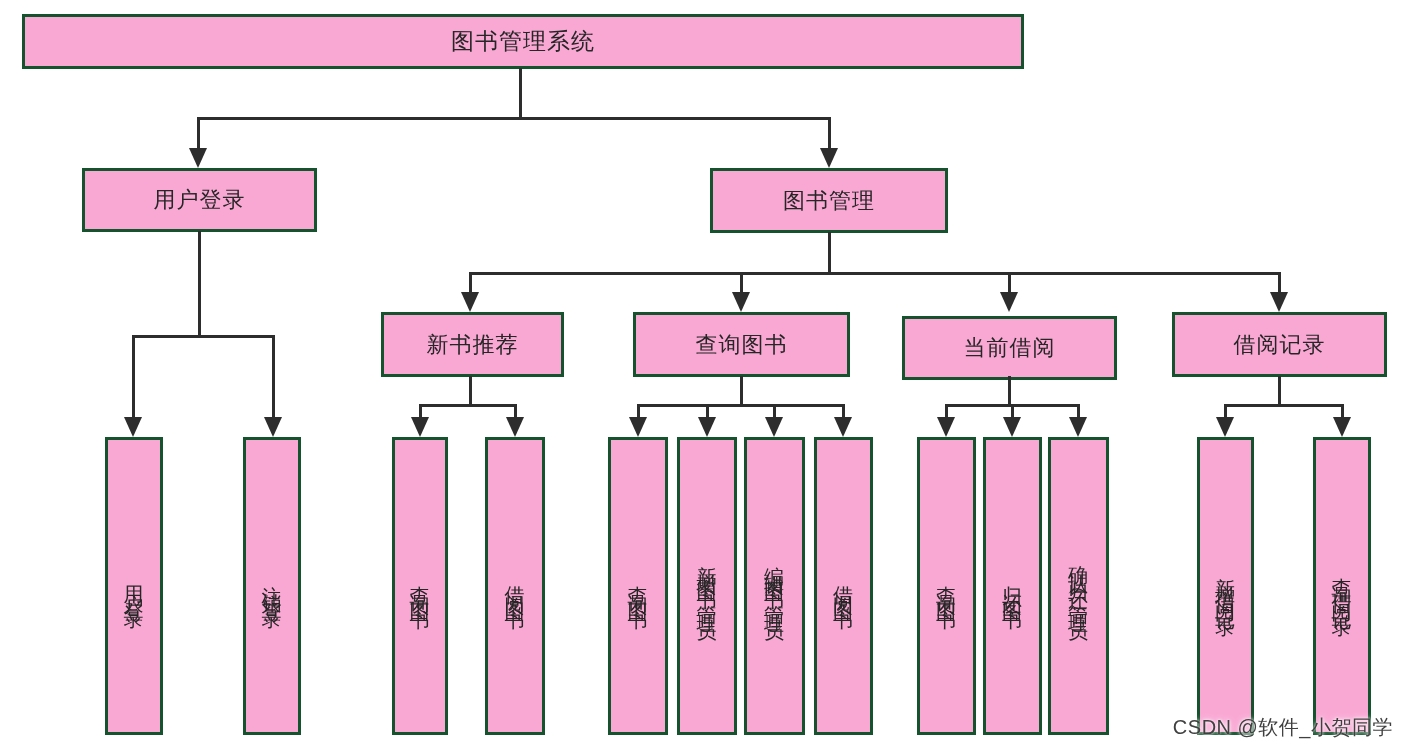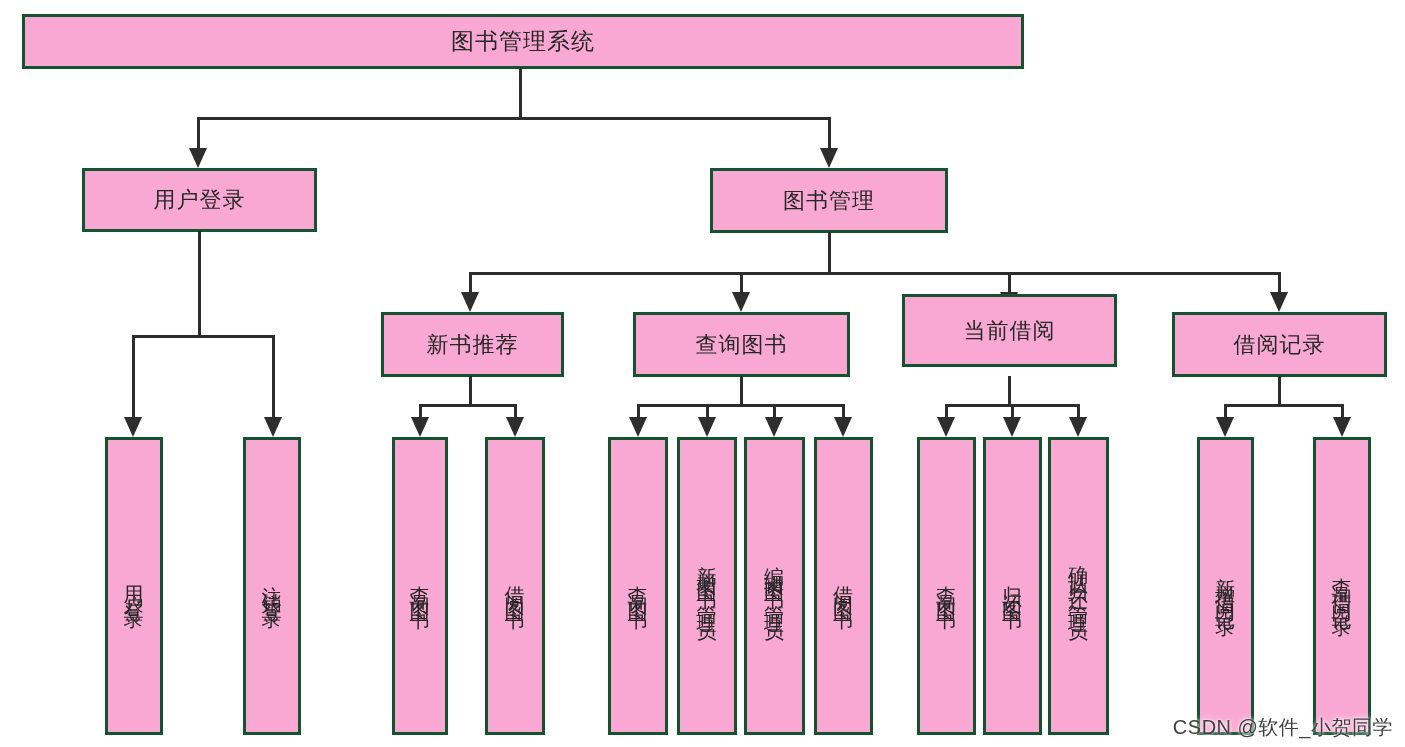--- a/index.html
+++ b/index.html
@@ -74,21 +74,21 @@
   <div class="ah" style="left:1000px;top:292px"></div>
   <div class="line vline" style="left:1278px;top:272px;height:23px"></div>
   <div class="ah" style="left:1270px;top:292px"></div>
 
   <div class="box h" style="left:381px;top:312px;width:183px;height:65px">
     <span>新书推荐</span>
   </div>
   <div class="box h" style="left:633px;top:312px;width:217px;height:65px">
     <span>查询图书</span>
   </div>
-  <div class="box h" style="left:902px;top:294px;width:215px;height:73px">
+  <div class="box h" style="left:902px;top:316px;width:215px;height:64px">
     <span>当前借阅</span>
   </div>
   <div class="box h" style="left:1172px;top:312px;width:215px;height:65px">
     <span>借阅记录</span>
   </div>
 
   <div class="line vline" style="left:469px;top:376px;height:30px"></div>
   <div class="line hline" style="left:419px;top:404px;width:98px"></div>
   <div class="line vline" style="left:419px;top:404px;height:16px"></div>
   <div class="ah" style="left:411px;top:417px"></div>

